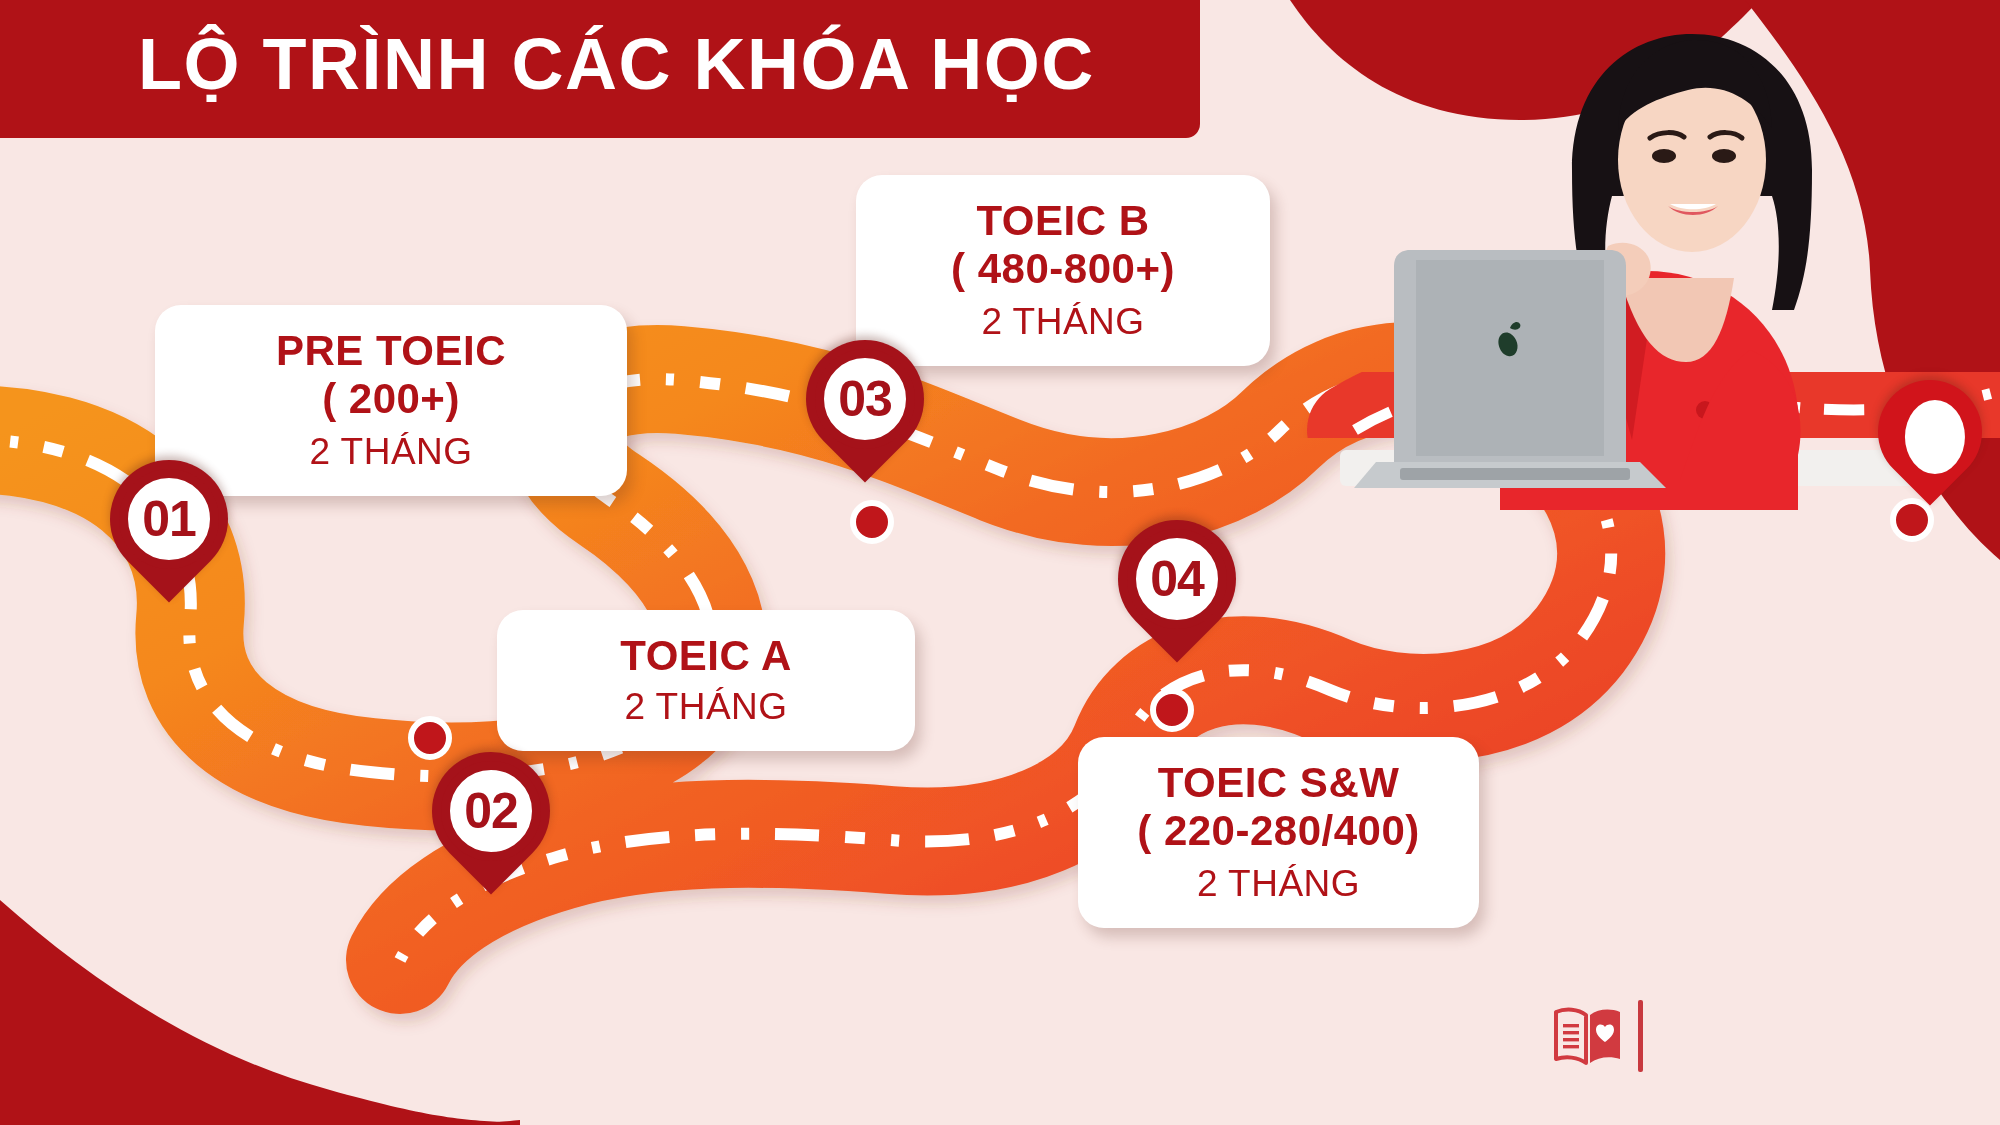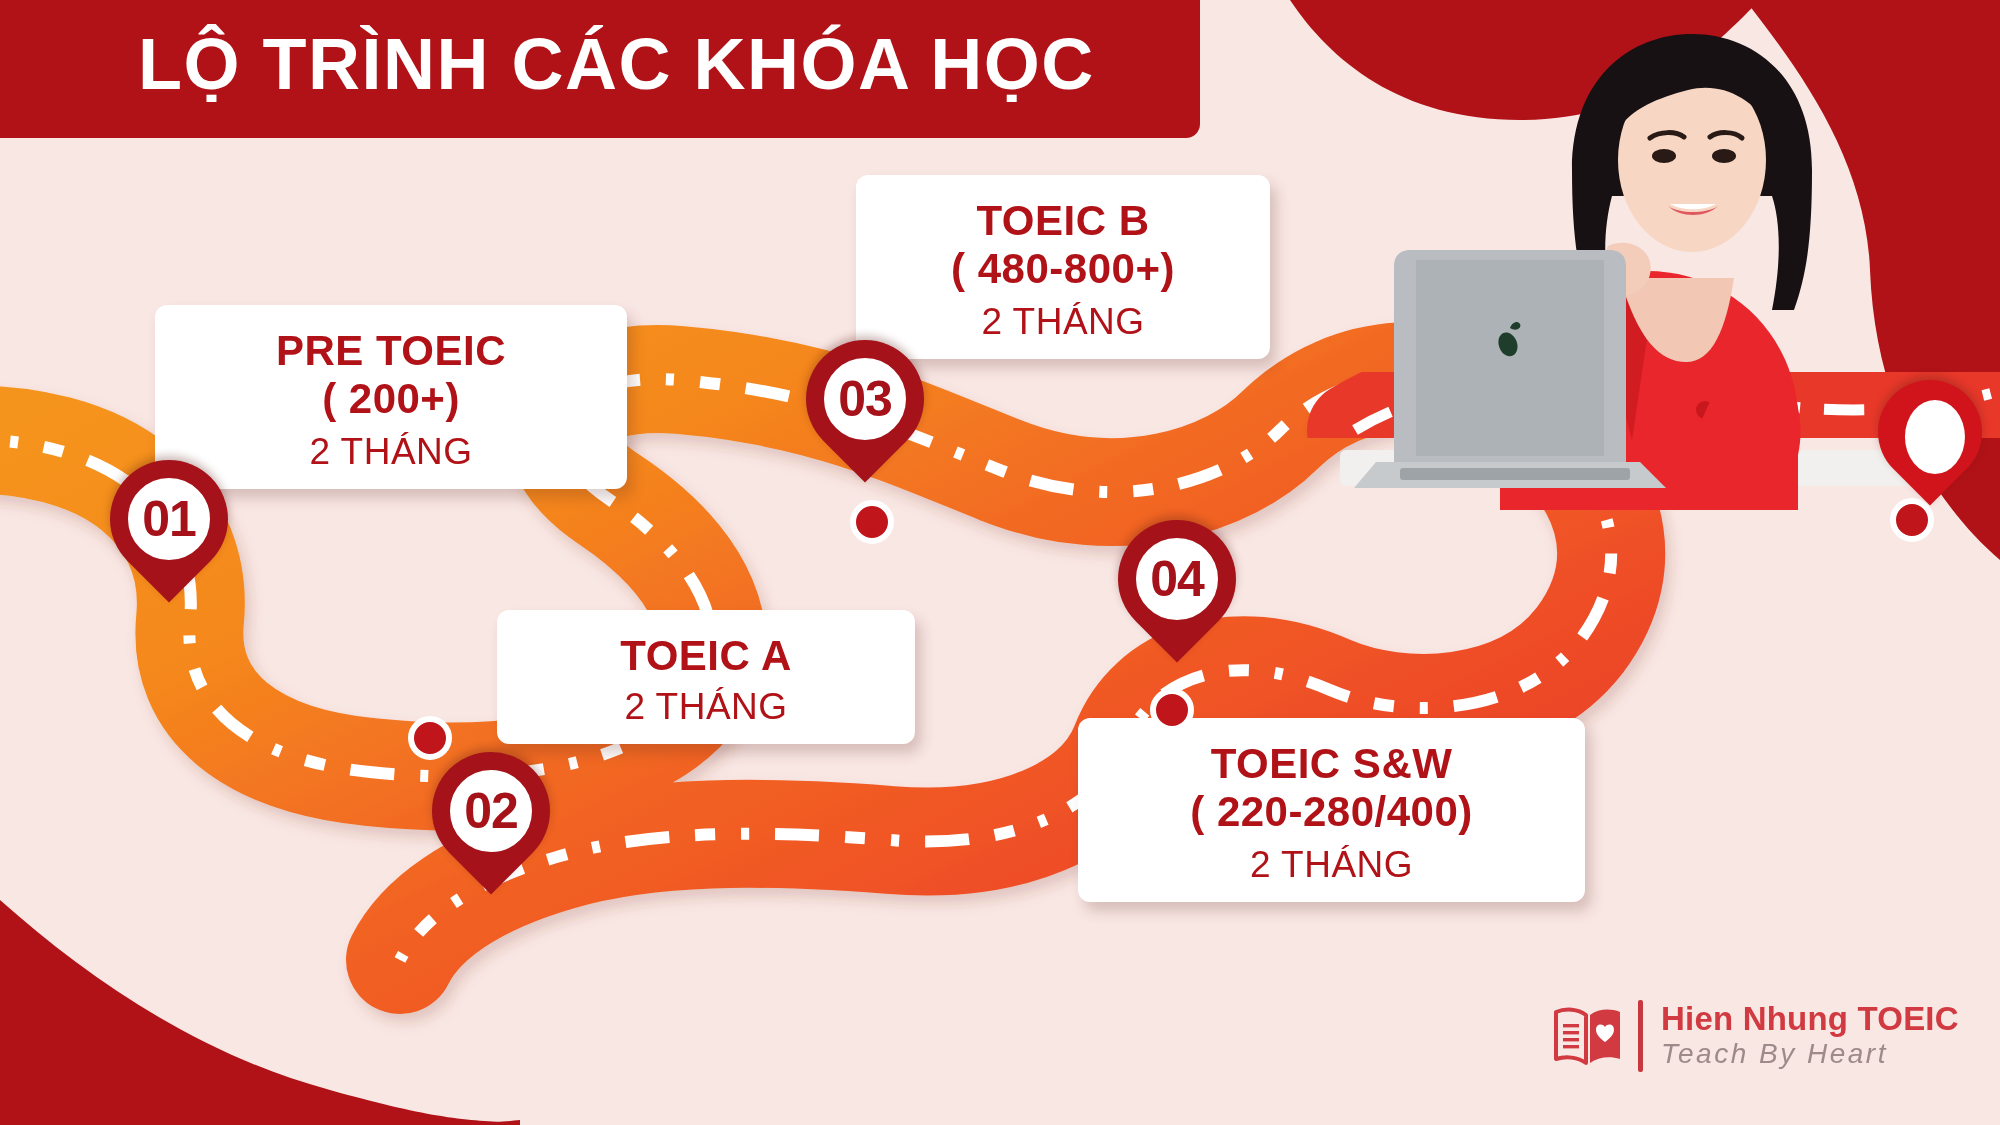--- a/index.html
+++ b/index.html
@@ -41,23 +41,23 @@
     margin-left: 48px;
   }
 
   
   #road-svg { position: absolute; left: 0; top: 0; z-index: 5; }
 
   
   .card {
     position: absolute;
     background: #FFFFFF;
-    border-radius: 12px;
+    border-radius: 26px;
     box-shadow: 6px 9px 14px rgba(90,40,30,0.22);
-    padding: 22px 34px 13px 34px;
+    padding: 22px 34px 20px 34px;
     text-align: center;
     z-index: 20;
   }
   .card-title {
     color: #B01217;
     font-weight: bold;
     font-size: 42px;
     line-height: 1.12;
     letter-spacing: 0.5px;
     white-space: nowrap;
@@ -326,36 +326,32 @@
     <div class="card-title">TOEIC A</div>
     <div class="card-duration">2 THÁNG</div>
   </div>
 
   <div class="card" style="left:856px; top:175px; width:414px;">
     <div class="card-title">TOEIC B</div>
     <div class="card-score">( 480-800+)</div>
     <div class="card-duration">2 THÁNG</div>
   </div>
 
-  <div class="card" style="left:1078px; top:718px; width:507px;">
+  <div class="card" style="left:1078px; top:737px; width:401px;">
     <div class="card-title">TOEIC S&amp;W</div>
     <div class="card-score">( 220-280/400)</div>
     <div class="card-duration">2 THÁNG</div>
   </div>
 
   <div class="logo-wrap">
     <svg class="logo-book" viewBox="0 0 72 72" xmlns="http://www.w3.org/2000/svg">
       <path d="M4,12 C14,8 26,9 34,15 L34,63 C26,57 14,56 4,59 Z" fill="none" stroke="#D13A40" stroke-width="4" stroke-linejoin="round"></path>
       <path d="M68,12 C58,8 46,9 38,15 L38,63 C46,57 58,56 68,59 Z" fill="#D13A40"></path>
       <rect x="11" y="24" width="16" height="3.4" fill="#D13A40"></rect>
       <rect x="11" y="31" width="16" height="3.4" fill="#D13A40"></rect>
       <rect x="11" y="38" width="16" height="3.4" fill="#D13A40"></rect>
       <rect x="11" y="45" width="16" height="3.4" fill="#D13A40"></rect>
       <path d="M53,27 C50,23 44,24 44,30 C44,36 53,42 53,42 C53,42 62,36 62,30 C62,24 56,23 53,27 Z" fill="#FFFFFF"></path>
     </svg>
     <div class="logo-divider"></div>
-    <div class="logo-text">
-      <div class="logo-name">Hien Nhung TOEIC</div>
-      <div class="logo-tagline">Teach By Heart</div>
-    </div>
   </div>
 
 </div>
 
 </body></html>

